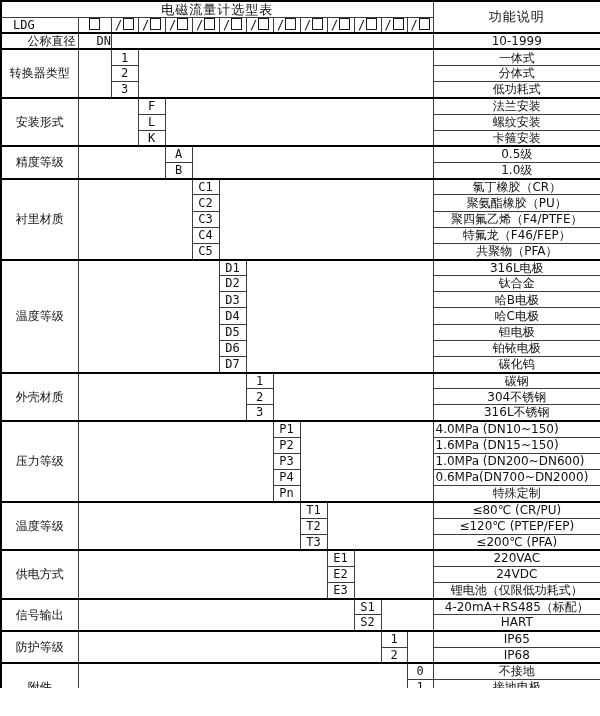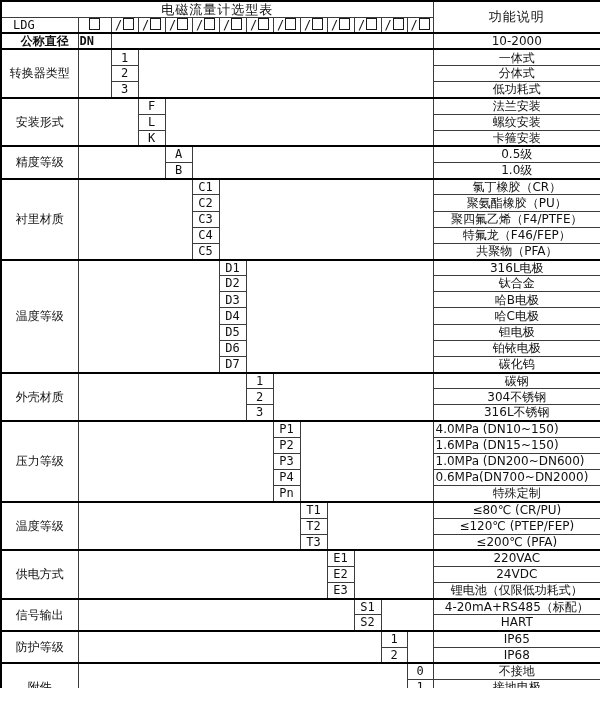--- a/index.html
+++ b/index.html
@@ -20,22 +20,22 @@
     text-align:center; vertical-align:middle;
     color:#111;
     overflow:hidden; white-space:nowrap;
   }
   tr { height:16px; }
   tr.sep > td { border-top:2px solid #000; }
   td.title-cell { font-size:13px; letter-spacing:1px; font-weight:500; }
   td.fn-header { font-size:13px; letter-spacing:1px;border-radius:9px; }
   td.model-prefix { text-align:left; padding-left:11px; font-family:"DejaVu Sans Mono","Liberation Mono",monospace; }
   td.code-cell { font-family:"DejaVu Sans Mono","Liberation Mono",monospace; }
-  td.code-left { text-align:left; padding-left:1px;font-weight:bold; }
-  td.label-left { text-align:center; padding-left:12px;font-weight:bold; }
+  td.code-left { text-align:left; padding-left:18px; }
+  td.label-left { text-align:right; padding-left:12px; }
   td.desc-left { text-align:left; padding-left:2px; }
   span.box {
     display:inline-block; width:9px; height:10px;
     border:1px solid #1a1a1a; background:#fff;
     vertical-align:-1px;
   }
   span.slash { font-family:"DejaVu Sans Mono","Liberation Mono",monospace; margin-right:1px; }
 </style>
 </head>
 <body>
@@ -77,21 +77,21 @@
           <td><span class="slash">/</span><span class="box"></span></td>
           <td><span class="slash">/</span><span class="box"></span></td>
           <td><span class="slash">/</span><span class="box"></span></td>
           <td><span class="slash">/</span><span class="box"></span></td>
           <td><span class="slash">/</span><span class="box"></span></td>
         </tr>
         <tr class="sep">
           <td class="label-left" rowspan="1">公称直径</td>
           <td class="code-cell code-left">DN</td>
           <td colspan="12" rowspan="1"></td>
-          <td>10-2000</td>
+          <td>10-1999</td>
         </tr>
         <tr class="sep">
           <td rowspan="3">转换器类型</td>
           <td colspan="1" rowspan="3"></td>
           <td class="code-cell">1</td>
           <td colspan="11" rowspan="3"></td>
           <td>一体式</td>
         </tr>
         <tr>
           <td class="code-cell">2</td>

